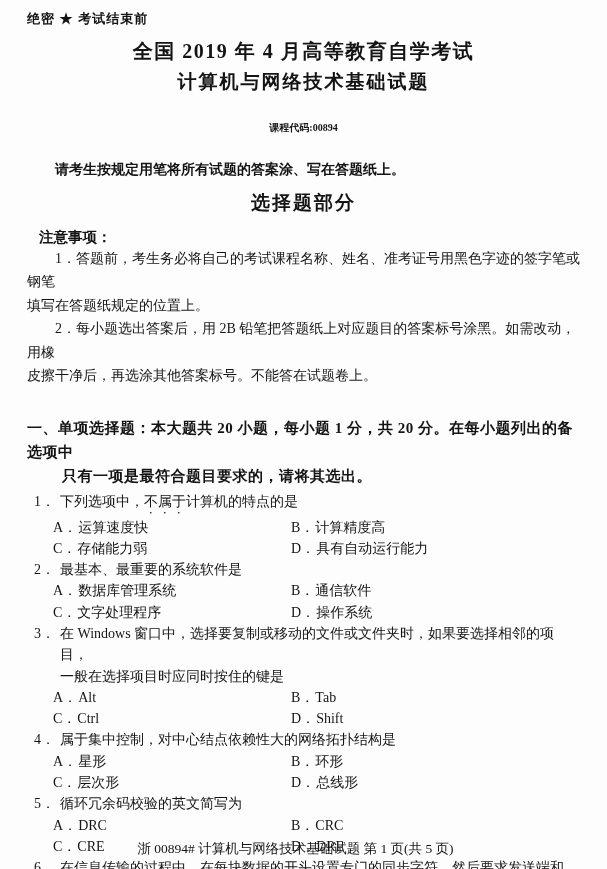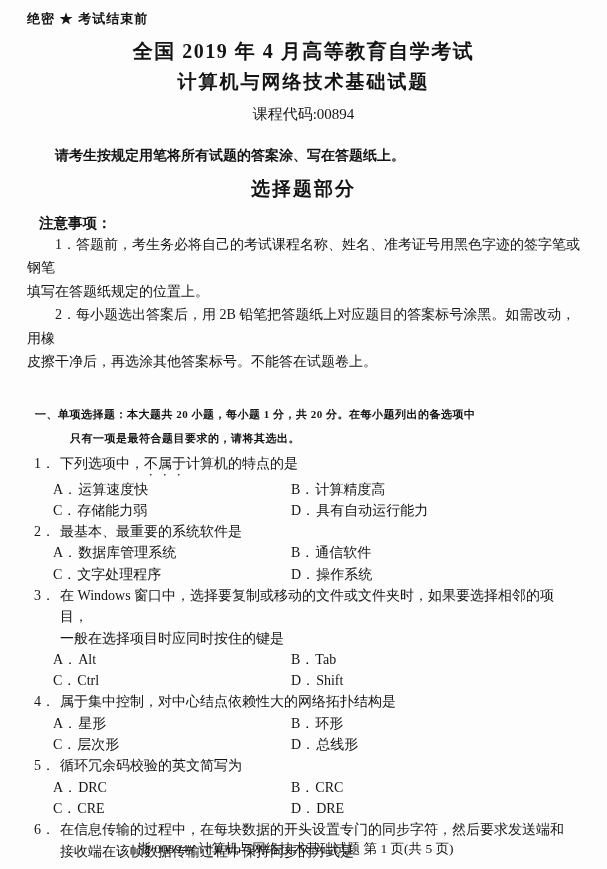--- a/index.html
+++ b/index.html
@@ -35,23 +35,23 @@
     text-align: center;
     font-family: "Liberation Sans", sans-serif;
     font-size: 19px;
     font-weight: bold;
     letter-spacing: 2px;
     margin-top: 2px;
     line-height: 33px;
   }
   .course-code {
     text-align: center;
-    font-size: 15px;
-    font-weight: normal;
-    margin-top: 7px;
+    font-size: 10px;
+    font-weight: bold;
+    margin-top: 21px;
     line-height: 18px;
   }
   .instruction {
     font-size: 14px;
     font-weight: 600;
     text-indent: 2em;
     margin: 24px 0 0 0;
     line-height: 17px;
   }
   .section-title {
@@ -71,25 +71,24 @@
     margin-left: 12px;
   }
   .notice-line {
     font-size: 14px;
     font-weight: 500;
     line-height: 23.5px;
   }
   .notice-line.indent { text-indent: 2em; }
   .part-heading {
     margin-top: 28px;
-    font-size: 11px;
+    font-size: 15px;
     font-weight: bold;
     line-height: 24px;
     letter-spacing: 0.5px;
-    margin-left: 8px;
   }
   .part-heading .cont { padding-left: 35px; }
   .questions {
     margin-top: 3px;
     font-size: 14px;
     line-height: 21.3px;
   }
   .question { margin: 0; }
   .q-line { display: flex; padding-left: 7px; }
   .q-num { flex: none; width: 26px; }

